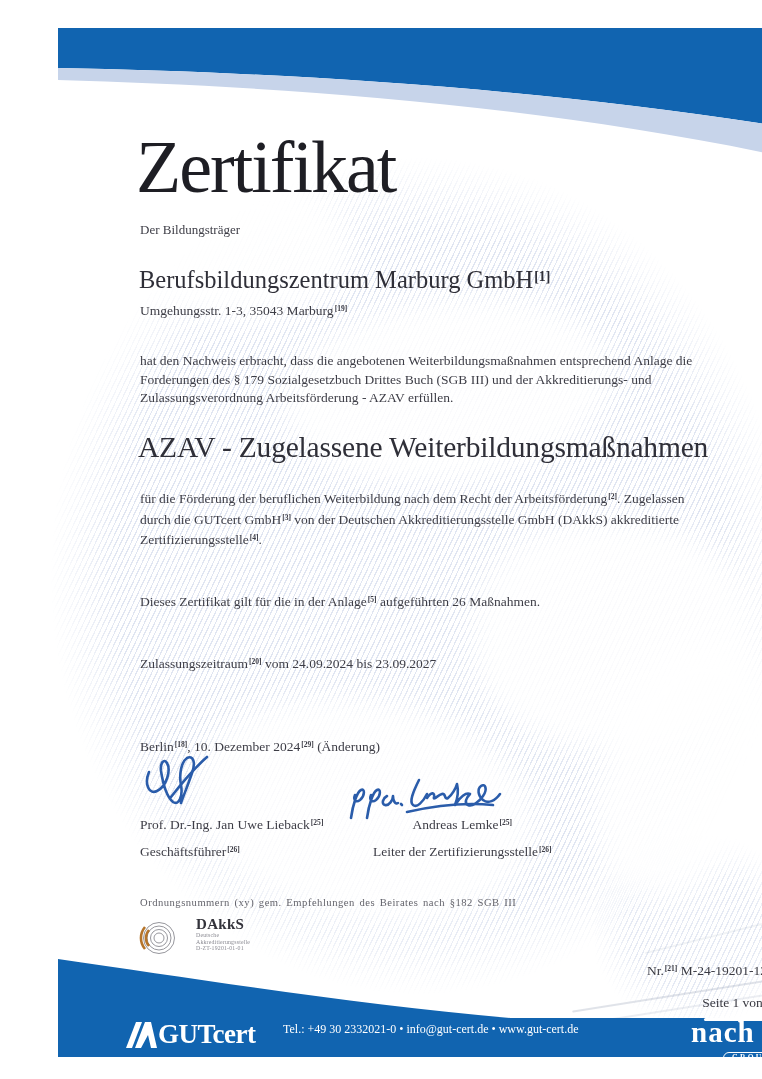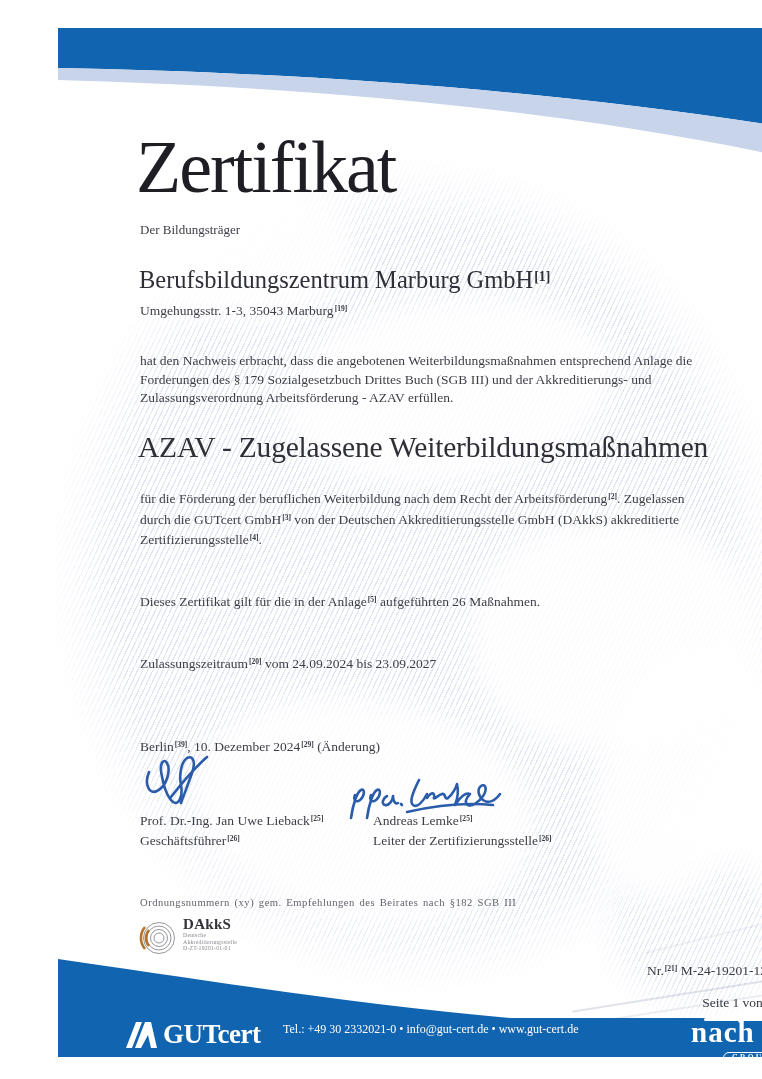--- a/index.html
+++ b/index.html
@@ -59,35 +59,35 @@
   .scope{left:97px;top:490px;width:600px;}
   .validity{left:97px;top:593px;}
   .period{left:97px;top:655px;}
   .place-date{left:97px;top:738px;}
   sup.fn{font-size:0.56em;position:relative;top:-0.5em;vertical-align:baseline;font-weight:600;letter-spacing:0;margin-left:1px;}
   
   .sig{z-index:5;}
   .sig path{stroke:var(--signature-blue,#2a5caa);fill:none;stroke-width:2.6;stroke-linecap:round;stroke-linejoin:round;}
   .sig-left{left:98px;top:750px;}
   .sig-right{left:300px;top:770px;}
-  .sig-caption{font-size:13.5px;line-height:18px;color:var(--text-dark,#3d3d46);}
+  .sig-caption{font-size:13.5px;line-height:25px;color:var(--text-dark,#3d3d46);}
   .cap-left{left:97px;top:812px;}
-  .cap-right{left:330px;top:812px;}
+  .cap-right{left:330px;top:812px;text-align:center;}
   
   .footnote{left:97px;top:897px;font-size:10.6px;letter-spacing:0.5px;word-spacing:1.5px;color:var(--footnote-grey,#63636b);}
-  .dakks{left:93px;top:916px;display:flex;align-items:flex-start;gap:5px;}
+  .dakks{left:93px;top:916px;display:flex;align-items:flex-start;gap:18px;}
   .dakks-rings circle{fill:none;stroke:#97979d;stroke-width:1;}
   .dakks-rings .orange{fill:none;stroke:var(--dakks-orange,#b5742a);stroke-width:2.6;}
   .dakks-text .word{font-size:15px;font-weight:700;color:#33333b;letter-spacing:0.3px;line-height:16px;}
   .dakks-text .tiny{font-size:5.8px;line-height:6.6px;color:#8a8a92;letter-spacing:0.2px;}
   .cert-no{right:32px;top:963px;font-size:13.5px;text-align:right;color:#3a3a42;padding-left:44px;}
   .pagination{right:32px;top:995px;font-size:13.5px;text-align:right;color:#3a3a42;}
   
   .footer-content{position:absolute;left:15px;top:1018px;width:732px;height:39px;z-index:6;}
-  .gutcert{position:absolute;left:68px;top:3px;display:flex;align-items:center;gap:5px;}
+  .gutcert{position:absolute;left:68px;top:3px;display:flex;align-items:center;}
   .gutcert .mark path{fill:#fff;}
   .gutcert .wordmark{color:#fff;font-size:27px;font-weight:700;letter-spacing:-0.5px;line-height:27px;}
   .footer-address{position:absolute;left:225px;top:4px;color:#fff;font-size:12px;line-height:15.5px;}
   .afnor{position:absolute;left:633px;top:0px;width:110px;color:#fff;}
   .afnor .word{position:relative;font-size:29px;font-weight:700;letter-spacing:1px;line-height:28px;}
   .afnor .bar{position:absolute;left:13px;right:2px;top:0px;height:2.5px;background:#fff;border-radius:2px;}
   .afnor .bar-drop{position:absolute;right:2px;top:0px;width:2.5px;height:9px;background:#fff;border-radius:2px;}
   .afnor .groupe{display:inline-block;border:1.5px solid #fff;border-radius:8px;font-size:7.5px;letter-spacing:2.2px;padding:0.5px 6px 0.5px 8px;margin:-1px 0 0 32px;font-weight:700;}
 </style>
 </head>
@@ -119,21 +119,21 @@
   <div class="abs body-text statement">hat den Nachweis erbracht, dass die angebotenen Weiterbildungsmaßnahmen entsprechend Anlage die<br>Forderungen des § 179 Sozialgesetzbuch Drittes Buch (SGB III) und der Akkreditierungs- und<br>Zulassungsverordnung Arbeitsförderung - AZAV erfüllen.</div>
 
   <div class="abs scheme-title">AZAV - Zugelassene Weiterbildungsmaßnahmen</div>
 
   <div class="abs body-text scope">für die Förderung der beruflichen Weiterbildung nach dem Recht der Arbeitsförderung<sup class="fn">[2]</sup>. Zugelassen<br>durch die GUTcert GmbH<sup class="fn">[3]</sup> von der Deutschen Akkreditierungsstelle GmbH (DAkkS) akkreditierte<br>Zertifizierungsstelle<sup class="fn">[4]</sup>.</div>
 
   <div class="abs body-text validity">Dieses Zertifikat gilt für die in der Anlage<sup class="fn">[5]</sup> aufgeführten 26 Maßnahmen.</div>
 
   <div class="abs body-text period">Zulassungszeitraum<sup class="fn">[20]</sup> vom 24.09.2024 bis 23.09.2027</div>
 
-  <div class="abs body-text place-date">Berlin<sup class="fn">[39]</sup>, 10. Dezember 2024<sup class="fn">[29]</sup> (Änderung)</div>
+  <div class="abs body-text place-date">Berlin<sup class="fn">[18]</sup>, 10. Dezember 2024<sup class="fn">[29]</sup> (Änderung)</div>
 
   <svg class="abs sig sig-left" width="112" height="64" viewBox="0 0 112 64">
     <path d="M8 22 C3 34 8 45 16 41 C26 36 30 20 26 13 C23 8 19 13 20 21 C22 34 26 47 32 52 C38 56 42 46 40 35 C38 25 40 12 46 8 C52 5 55 12 51 23 C47 35 42 47 40 53"></path>
     <path d="M30 47 C44 29 58 14 66 7"></path>
   </svg>
   <svg class="abs sig sig-right" width="162" height="52" viewBox="0 0 162 52">
     <path d="M8 48 C10 34 14 22 18 20 C22 18 22 26 17 30 C13 33 10 30 12 25"></path>
     <path d="M24 48 C26 34 30 22 34 20 C38 18 38 26 33 30 C29 33 26 30 28 25"></path>
     <path d="M44 26 C40 28 38 34 42 35 C46 36 50 30 50 26 C50 30 52 35 55 33"></path>
     <path d="M58 34 L59 35"></path>

